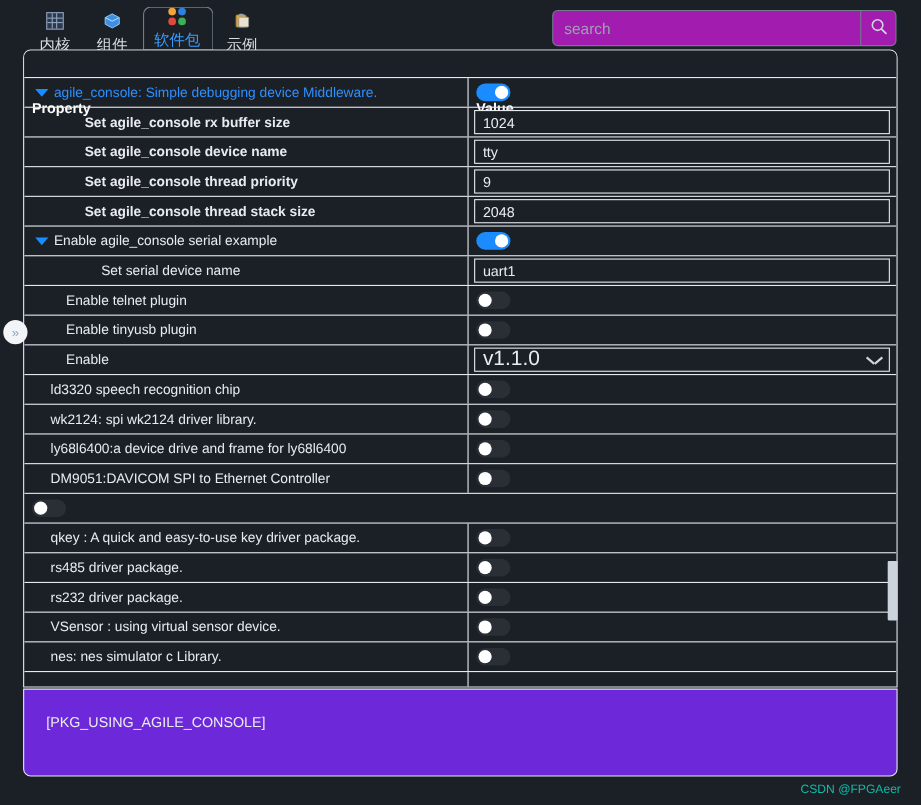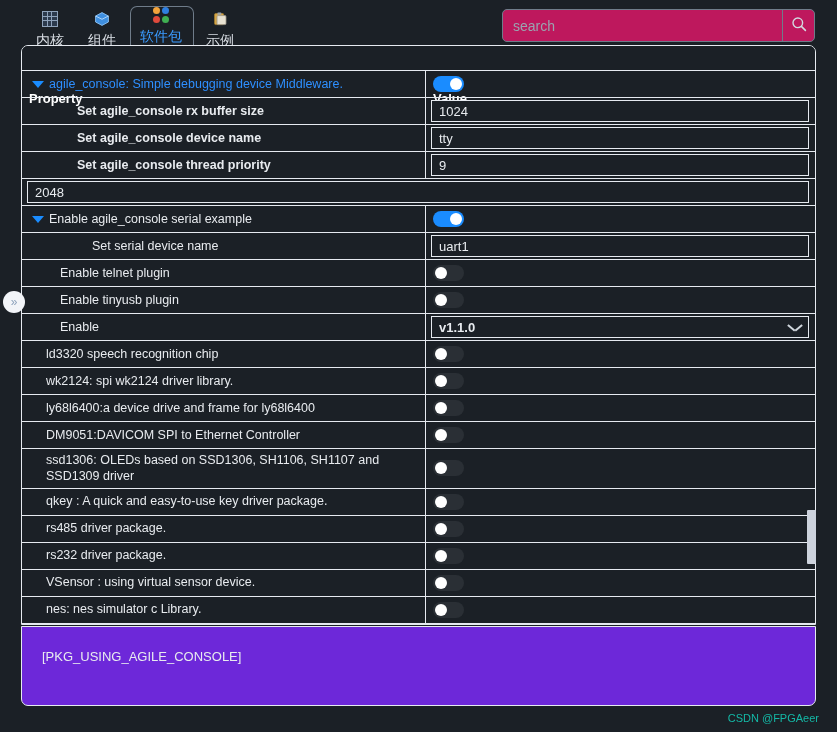--- a/index.html
+++ b/index.html
@@ -71,21 +71,21 @@
   .d1 { background:#f2a33c; } .d2 { background:#2f7fe0; }
   .d3 { background:#e04a3c; } .d4 { background:#3faf52; }
 
   
   .searchwrap {
     position: absolute; right: 22px; top: 9px;
     width: 313px; height: 33px;
     display: flex;
     border: 1px solid #6f7c8a;
     border-radius: 5px;
-    background: #be185d;
+    background: #a21caf;
     overflow: hidden;
   }
   .searchinput {
     flex: 1;
     background: transparent;
     border: none; outline: none;
     color: #c6ccd4;
     font-family: "Liberation Sans", sans-serif;
     font-size: 14px;
     padding: 0 10px;
@@ -194,25 +194,24 @@
     font-family: "Liberation Sans", sans-serif;
     font-size: 13px;
     padding: 0 7px;
     outline: none;
   }
   .vselect {
     width: 100%; height: 22px;
     border: 1px solid #e6eaf0;
     background: #1b2026;
     color: #e8ebef;
-    font-size: 13px;
+    font-size: 19px;
     display: flex; align-items: center; justify-content: space-between;
     padding: 0 7px 0 7px;
     cursor: pointer;
-    font-weight: bold;
   }
   .chev {
     width: 12px; height: 7px; position: relative;
   }
   .chev::before, .chev::after {
     content:""; position:absolute; top:0; width: 9px; height: 1.6px; background:#cfd5dc;
   }
   .chev::before { left: -1px; transform: rotate(40deg); transform-origin: left center; }
   .chev::after  { right: -1px; transform: rotate(-40deg); transform-origin: right center; }
 
@@ -358,20 +357,23 @@
         </div>
         <div class="row">
           <div class="cell-prop ind2">
             <span class="ptext">Set agile_console thread priority</span>
           </div>
           <div class="cell-val">
             <input class="vinput" type="text" value="9" style="">
           </div>
         </div>
         <div class="row">
+          <div class="cell-prop ind2">
+            <span class="ptext">Set agile_console thread stack size</span>
+          </div>
           <div class="cell-val">
             <input class="vinput" type="text" value="2048" style="">
           </div>
         </div>
         <div class="row">
           <div class="cell-prop ind0">
             <span class="caret"></span>
             <span class="ptext">Enable agile_console serial example</span>
           </div>
           <div class="cell-val">
@@ -453,23 +455,20 @@
           <div class="cell-prop ind1">
             <span class="ptext">DM9051:DAVICOM SPI to Ethernet Controller</span>
           </div>
           <div class="cell-val">
             <span class="toggle off">
               <span class="knob"></span>
             </span>
           </div>
         </div>
         <div class="row">
-          <div class="cell-prop ind1">
-            <span class="ptext">ssd1306: OLEDs based on SSD1306, SH1106, SH1107 and SSD1309 driver</span>
-          </div>
           <div class="cell-val">
             <span class="toggle off">
               <span class="knob"></span>
             </span>
           </div>
         </div>
         <div class="row">
           <div class="cell-prop ind1">
             <span class="ptext">qkey : A quick and easy-to-use key driver package.</span>
           </div>

